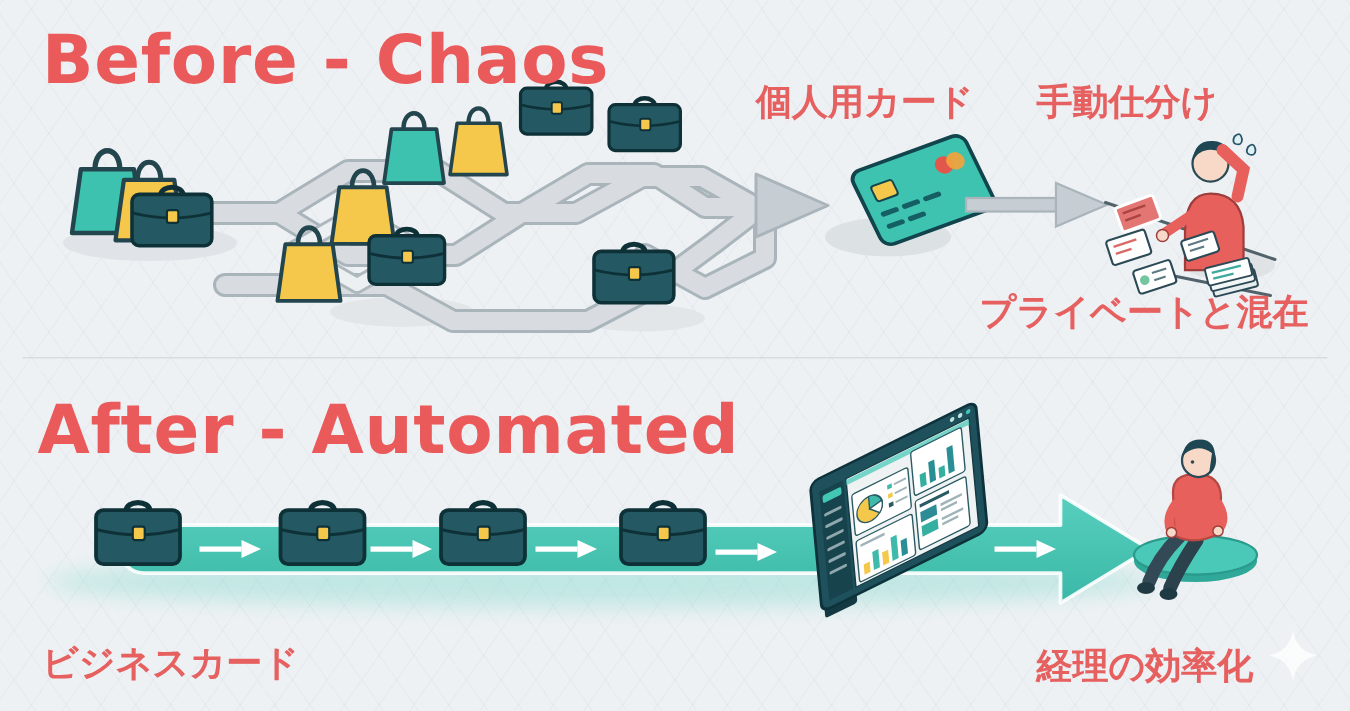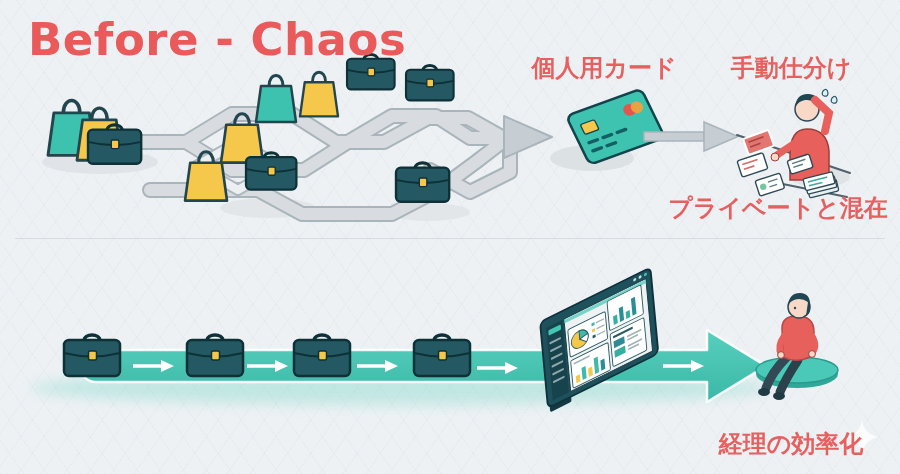--- a/index.html
+++ b/index.html
@@ -23,21 +23,21 @@
     color:#EB5A5A;
     font-size:45px;font-weight:800;letter-spacing:.5px;
     white-space:nowrap;
   }
   .title-before{left:28px;top:13px;}
   .title-after{left:25px;top:260px;}
   .label{
     position:absolute;
     color:#E66060;
     font-size:24px;font-weight:800;
-    text-align:center;white-space:nowrap;
+    white-space:nowrap;
   }
   .lbl-personal{left:504px;top:52px;width:200px;}
   .lbl-manual{left:691px;top:52px;width:200px;}
   .lbl-mixed{left:653px;top:192px;width:250px;}
   .lbl-bizcard{left:28px;top:426px;width:220px;text-align:left;}
   .lbl-autolink{left:505px;top:428px;width:200px;}
   .lbl-accounting{left:691px;top:428px;width:200px;}
 </style>
 </head>
 <body>
@@ -317,15 +317,17 @@
     <path opacity="0.75" fill="#FFFFFF" d="M862,420 Q864,434 878,437 Q864,440 862,454 Q860,440 846,437 Q860,434 862,420 Z"></path>
   </svg>
 
   <div class="divider"></div>
 
   <div class="title title-before">Before - Chaos</div>
   <div class="label lbl-personal">個人用カード</div>
   <div class="label lbl-manual">手動仕分け</div>
   <div class="label lbl-mixed">プライベートと混在</div>
 
+  <div class="title title-after">After - Automated</div>
+  <div class="label lbl-bizcard">ビジネスカード</div>
   <div class="label lbl-accounting">経理の効率化</div>
 
 </div>
 
 </body></html>

